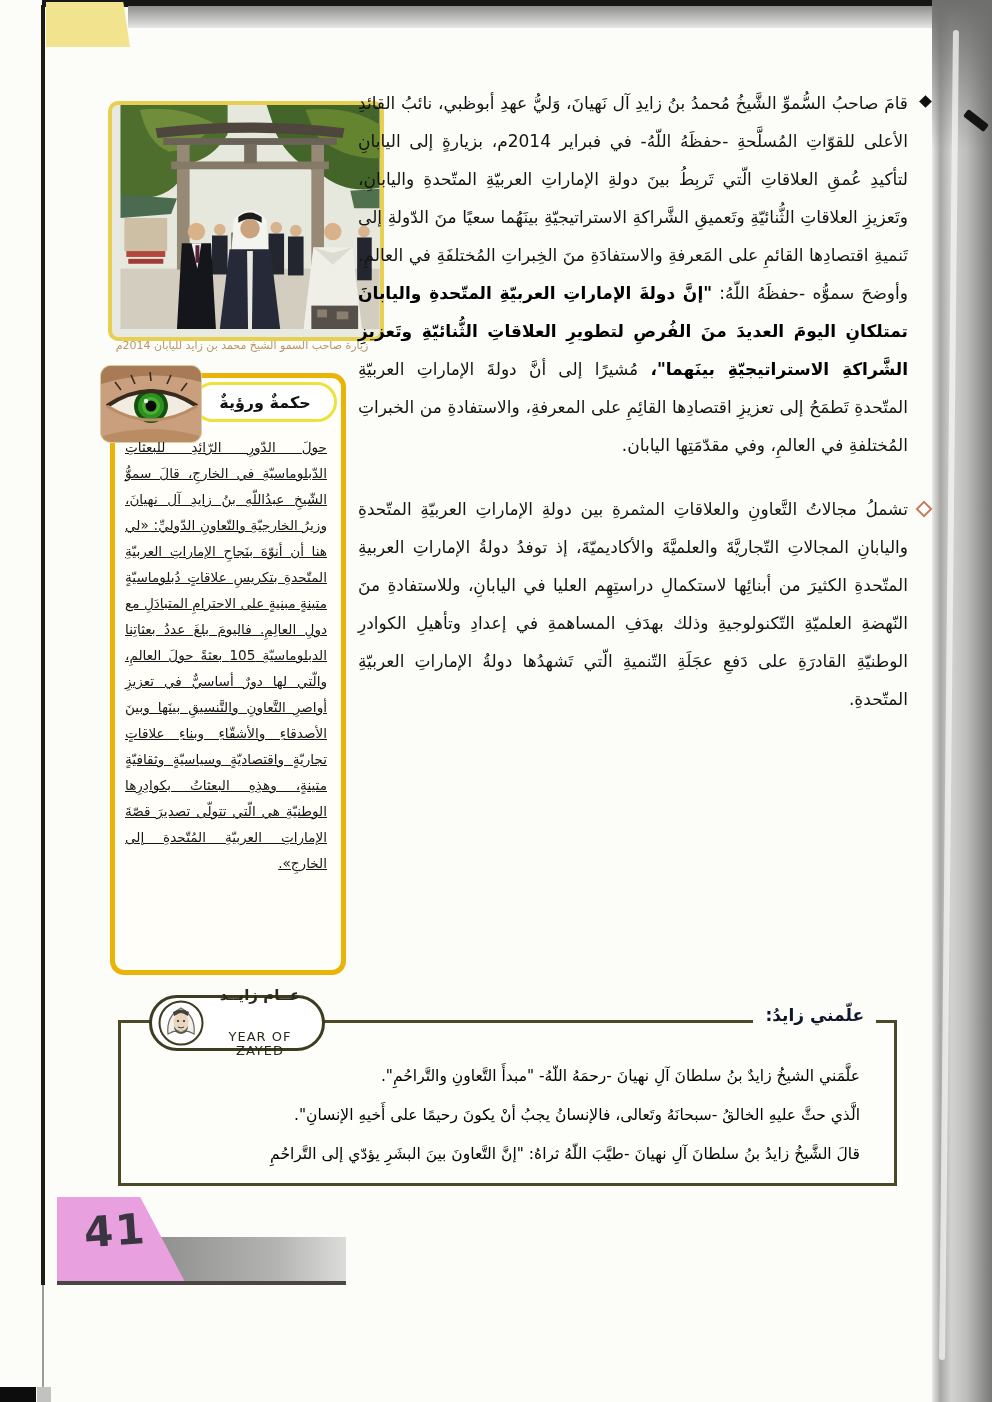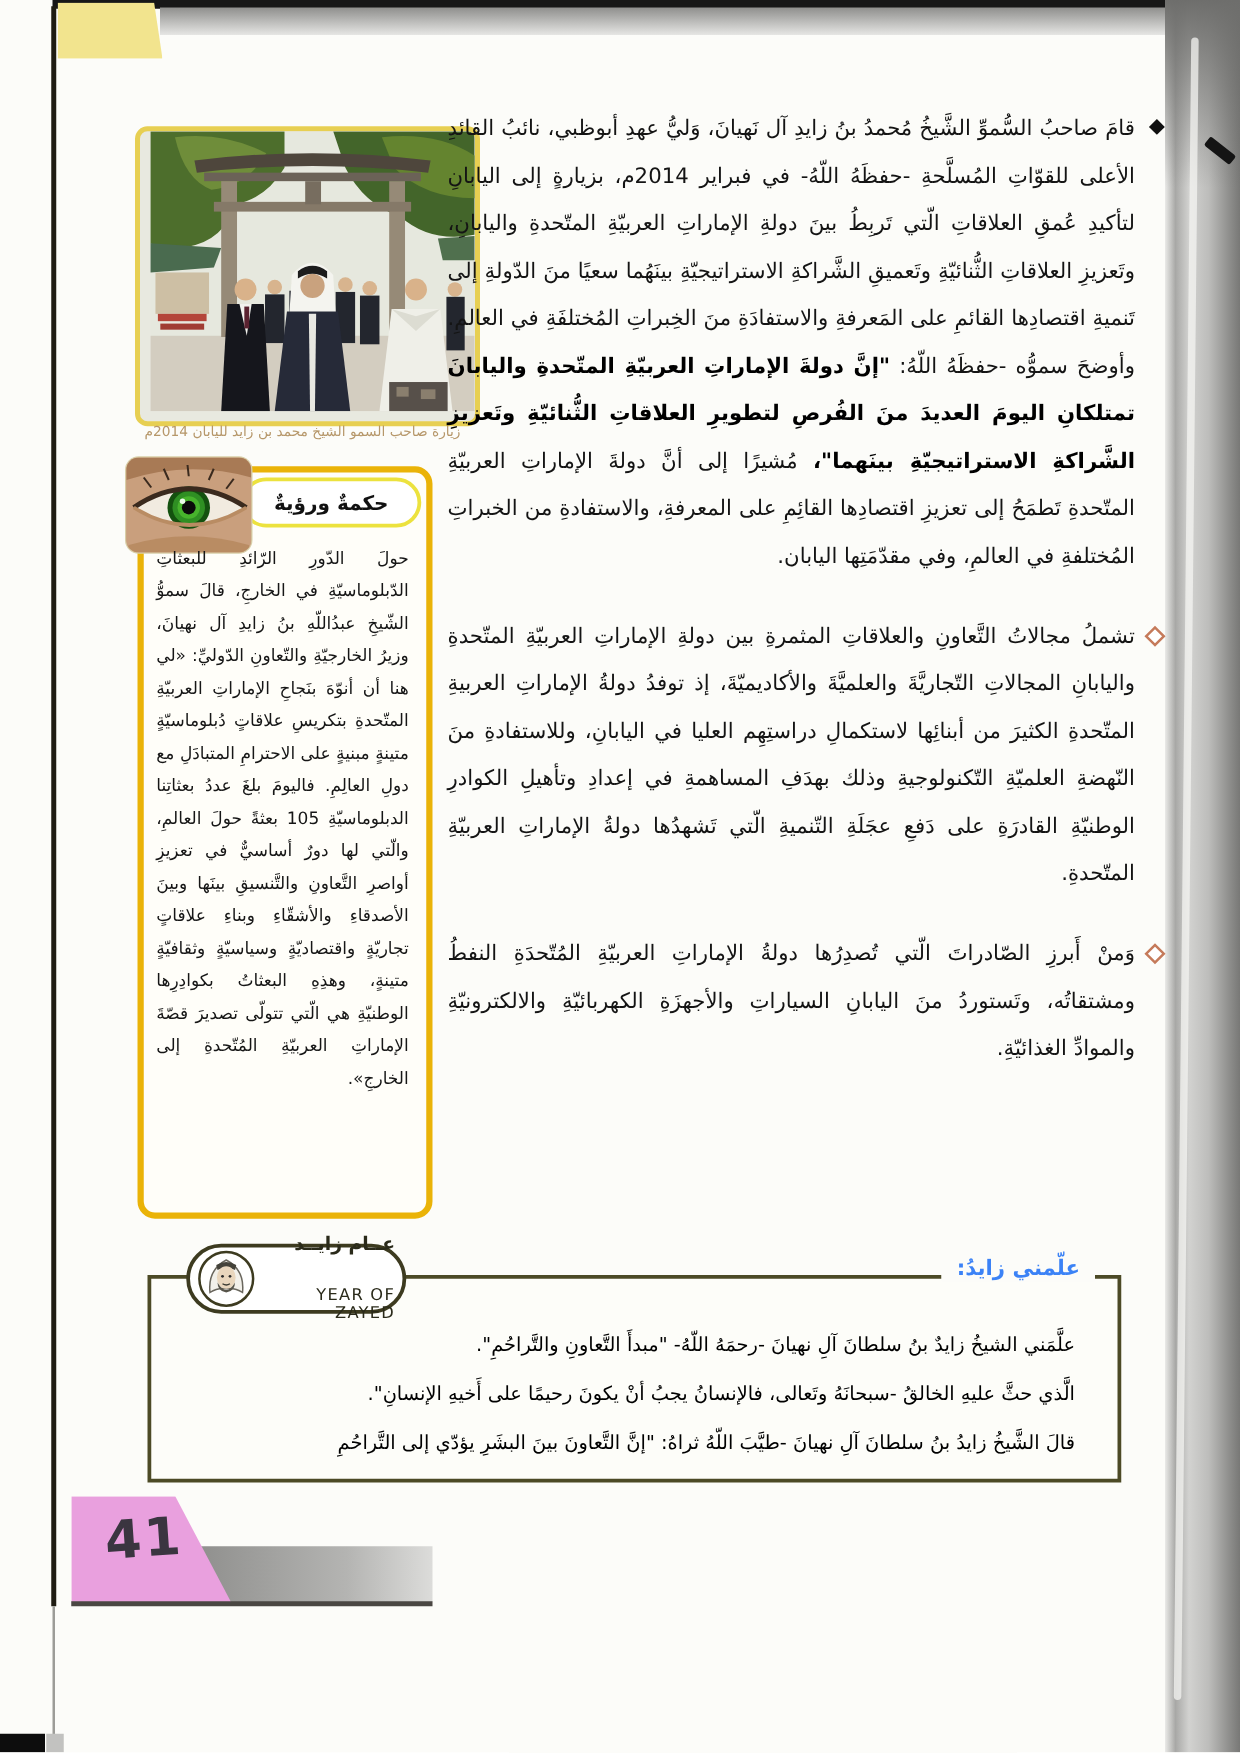--- a/index.html
+++ b/index.html
@@ -39,40 +39,40 @@
     color:#b6976a;direction:rtl;}
   
   .wisdom{position:absolute;left:110px;top:373px;width:236px;height:602px;border:5px solid #eab308;
     border-radius:14px;background:#fffef9;box-sizing:border-box;}
   .wisdom-header{position:absolute;left:78px;top:4px;right:4px;height:40px;border:3px solid #ece23e;
     border-radius:22px;background:#ffffff;display:flex;align-items:center;justify-content:center;
     font-size:16px;font-weight:bold;color:#111;box-sizing:border-box;}
   .eye{position:absolute;left:-14px;top:-12px;width:100px;height:76px;border-radius:10px;
     overflow:hidden;box-shadow:0 0 0 1px #d8cfa8;background:#c99f7d;}
   .wisdom-body{position:absolute;left:10px;right:14px;top:56px;bottom:8px;direction:rtl;
-    font-size:13.6px;line-height:26px;color:#161616;text-align:justify;}
+    font-size:13.6px;line-height:26px;color:#161616;text-align:justify;text-decoration:underline;}
   
   .main-col{position:absolute;right:62px;top:84px;width:572px;direction:rtl;color:#141414;
     font-size:17px;line-height:38px;text-align:justify;}
   .para{display:flex;margin-bottom:26px;}
   .bullet-wrap{flex:0 0 22px;padding-top:13px;}
   .bullet-solid{width:9px;height:9px;background:#101010;transform:rotate(45deg);}
   .bullet-outline{width:8px;height:8px;border:2px solid #c57a5a;transform:rotate(45deg);background:#fff;}
   .para .txt{flex:1;}
   .bold{font-weight:bold;color:#000;}
   
   .zayed-frame{position:absolute;left:118px;top:1020px;width:779px;height:166px;border:3px solid #4c4a26;
     box-sizing:border-box;background:#fdfdf9;}
   .zayed-heading{position:absolute;top:-18px;right:18px;background:#fcfcf9;padding:0 12px;
-    font-size:17px;font-weight:bold;color:#3b82f6;direction:rtl;}
+    font-size:17px;font-weight:bold;color:#0f172a;direction:rtl;}
   .zayed-pill{position:absolute;top:-28px;left:28px;width:176px;height:56px;border:3px solid #3d3b20;
     border-radius:30px;background:#ffffff;display:flex;align-items:center;direction:ltr;
     box-sizing:border-box;padding:2px 6px;}
   .zayed-pill .portrait{flex:0 0 46px;height:46px;}
-  .zayed-pill .logo-text{flex:1;text-align:right;direction:rtl;line-height:1.1;}
+  .zayed-pill .logo-text{flex:1;text-align:center;direction:rtl;line-height:1.1;}
   .logo-ar{font-size:15px;font-weight:bold;color:#2a2a1a;}
   .logo-en{font-size:13px;letter-spacing:1px;color:#2a2a1a;font-weight:normal;direction:ltr;margin-top:26px;}
   .zayed-body{position:absolute;left:20px;right:34px;top:34px;direction:rtl;font-size:15.5px;
     line-height:39px;color:#000000;text-align:right;}
 </style>
 </head>
 <body>
 
 <div id="page">
 
@@ -185,26 +185,20 @@
           <div class="bullet-solid"></div>
         </div>
       <div class="txt"><span>قامَ صاحبُ السُّموِّ الشَّيخُ مُحمدُ بنُ زايدِ آل نَهيانَ، وَليُّ عهدِ أبوظبي، نائبُ القائدِ الأعلى للقوّاتِ المُسلَّحةِ -حفظَهُ اللّهُ- في فبراير 2014م، بزيارةٍ إلى اليابانِ لتأكيدِ عُمقِ العلاقاتِ الّتي تَربِطُ بينَ دولةِ الإماراتِ العربيّةِ المتّحدةِ واليابانِ، وتَعزيزِ العلاقاتِ الثُّنائيّةِ وتَعميقِ الشَّراكةِ الاستراتيجيّةِ بينَهُما سعيًا منَ الدّولةِ إلى تَنميةِ اقتصادِها القائمِ على المَعرفةِ والاستفادَةِ منَ الخِبراتِ المُختلفَةِ في العالمِ. وأوضحَ سموُّه -حفظَهُ اللّهُ: </span><span class="bold">"إنَّ دولةَ الإماراتِ العربيّةِ المتّحدةِ واليابانَ تمتلكانِ اليومَ العديدَ منَ الفُرصِ لتطويرِ العلاقاتِ الثُّنائيّةِ وتَعزيزِ الشَّراكةِ الاستراتيجيّةِ بينَهما"،</span><span> مُشيرًا إلى أنَّ دولةَ الإماراتِ العربيّةِ المتّحدةِ تَطمَحُ إلى تعزيزِ اقتصادِها القائِمِ على المعرفةِ، والاستفادةِ من الخبراتِ المُختلفةِ في العالمِ، وفي مقدّمَتِها اليابان.</span></div>
     </div>
     <div class="para">
       <div class="bullet-wrap">
           <div class="bullet-outline"></div>
         </div>
       <div class="txt">تشملُ مجالاتُ التَّعاونِ والعلاقاتِ المثمرةِ بين دولةِ الإماراتِ العربيّةِ المتّحدةِ واليابانِ المجالاتِ التّجاريَّةَ والعلميَّةَ والأكاديميّةَ، إذ توفدُ دولةُ الإماراتِ العربيةِ المتّحدةِ الكثيرَ من أبنائِها لاستكمالِ دراستِهِم العليا في اليابانِ، وللاستفادةِ منَ النّهضةِ العلميّةِ التّكنولوجيةِ وذلك بهدَفِ المساهمةِ في إعدادِ وتأهيلِ الكوادرِ الوطنيّةِ القادرَةِ على دَفعِ عجَلَةِ التّنميةِ الّتي تَشهدُها دولةُ الإماراتِ العربيّةِ المتّحدةِ.</div>
     </div>
-    <div class="para">
-      <div class="bullet-wrap">
-          <div class="bullet-outline"></div>
-        </div>
-      <div class="txt">وَمنْ أَبرزِ الصّادراتَ الّتي تُصدِرُها دولةُ الإماراتِ العربيّةِ المُتّحدَةِ النفطُ ومشتقاتُه، وتَستوردُ منَ اليابانِ السياراتِ والأجهزَةِ الكهربائيّةِ والالكترونيّةِ والموادِّ الغذائيّةِ.</div>
-    </div>
   </div>
 
   <div class="zayed-frame">
     <div class="zayed-heading">علّمني زايدُ:</div>
     <div class="zayed-pill">
       <svg class="portrait" viewBox="0 0 46 46">
         <circle cx="23" cy="23" r="21.5" fill="#ffffff" stroke="#3d3b20" stroke-width="2"></circle>
         <path d="M10,34 Q8,16 23,8 Q38,16 36,34 Q30,30 23,31 Q16,30 10,34 Z" fill="#f2f0ea" stroke="#6a675e" stroke-width="1.2"></path>
         <path d="M15,12 Q23,7 31,12 L30,16 Q23,12 16,16 Z" fill="#44423a"></path>
         <ellipse cx="23" cy="22" rx="7.5" ry="9" fill="#e9d6bd"></ellipse>

